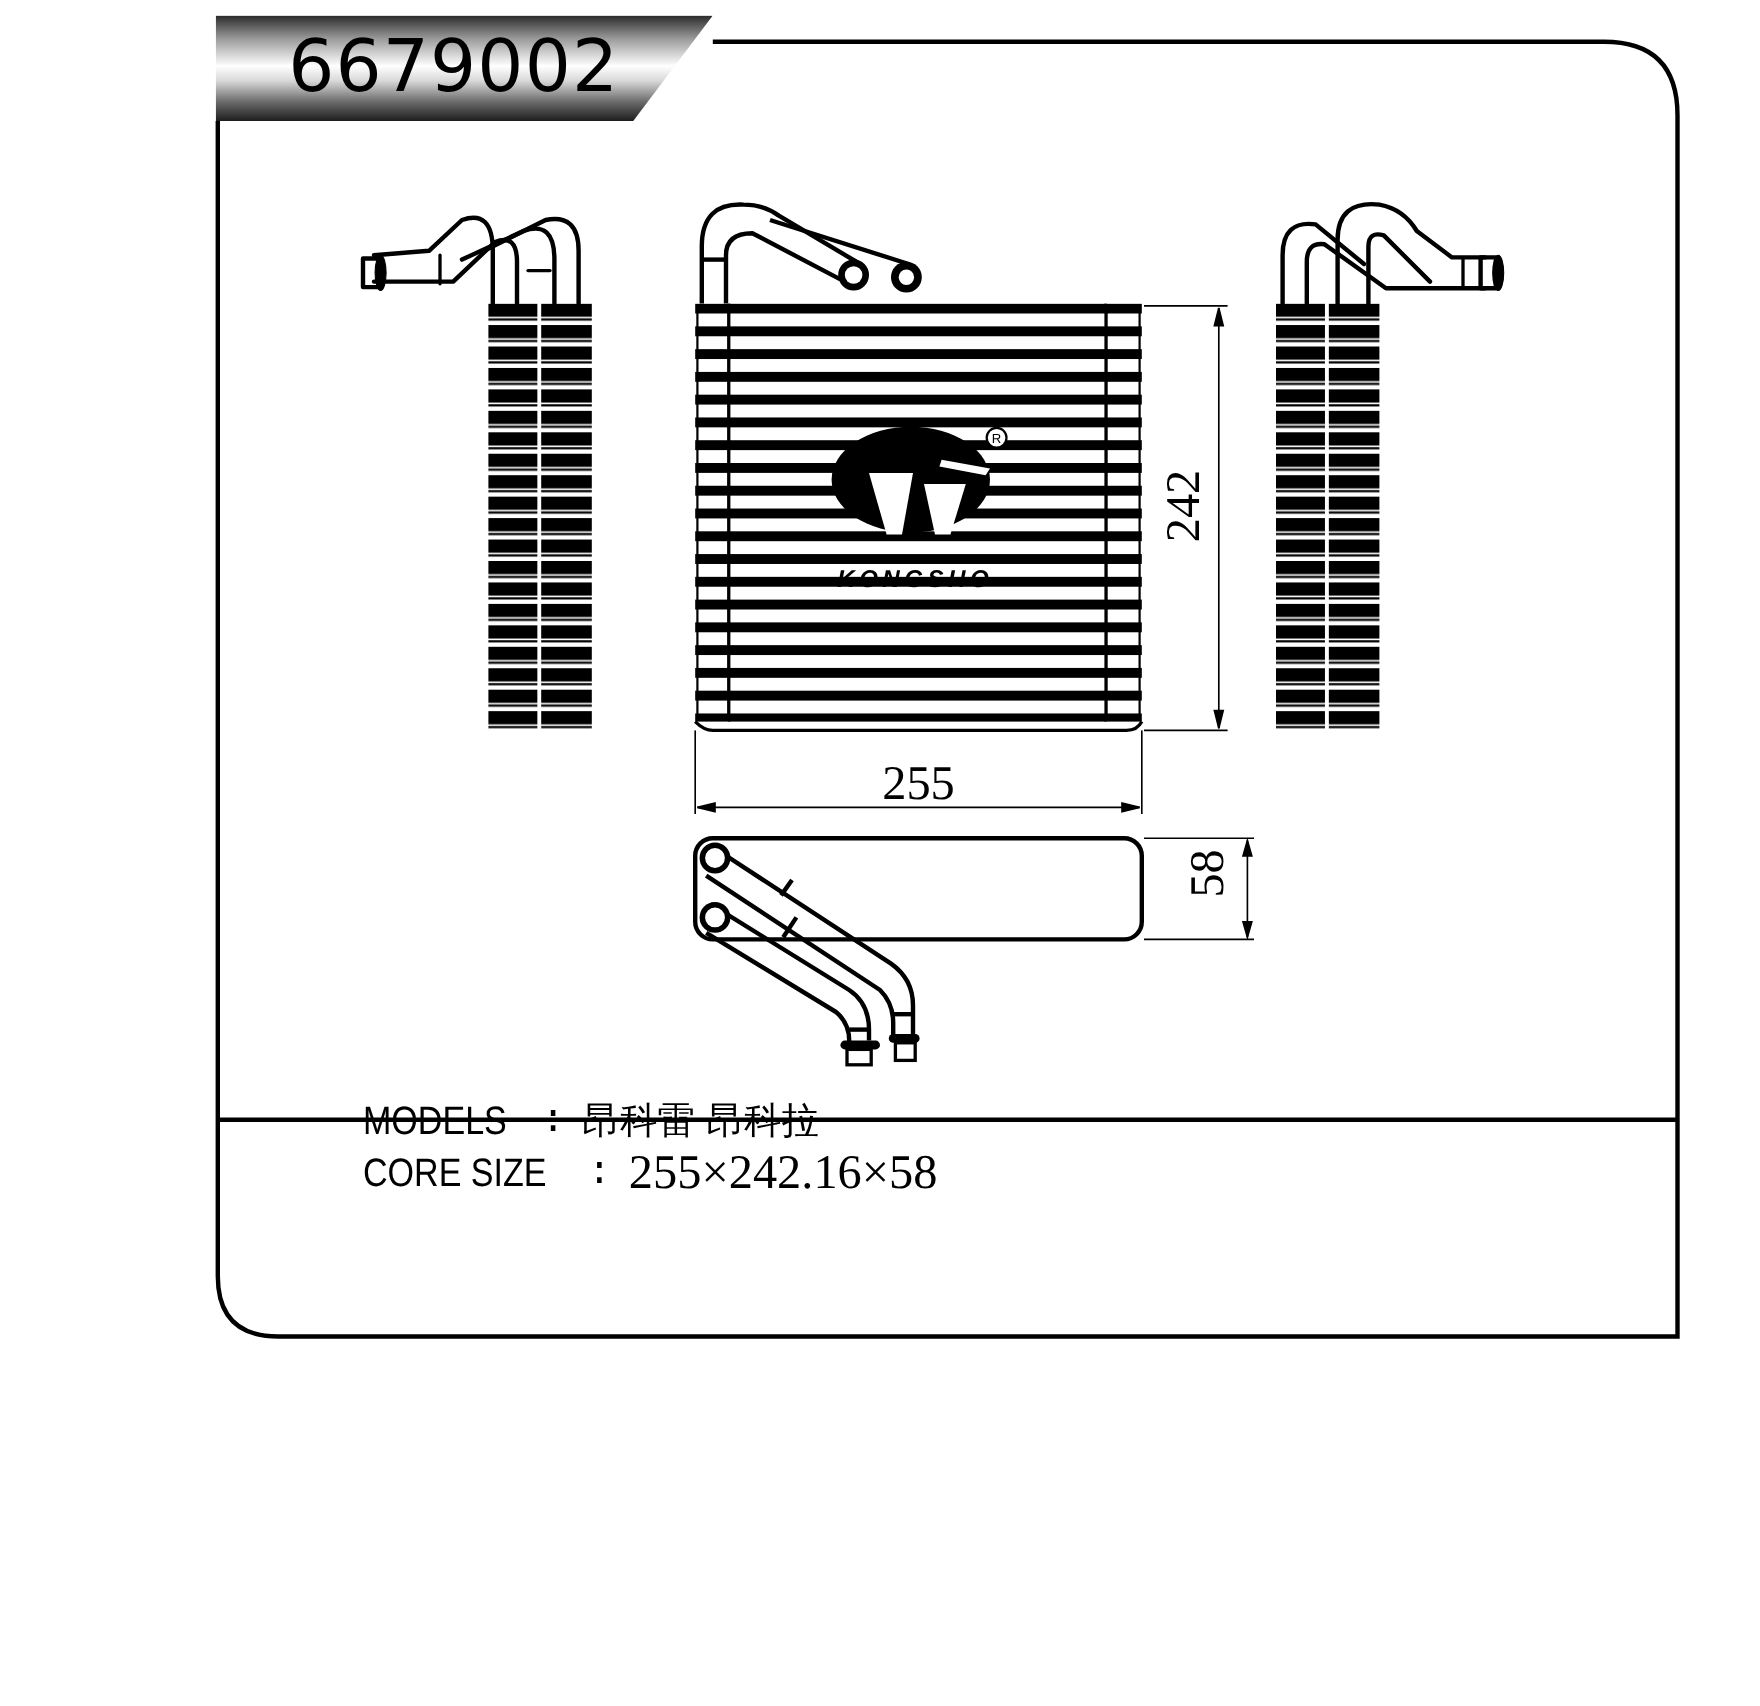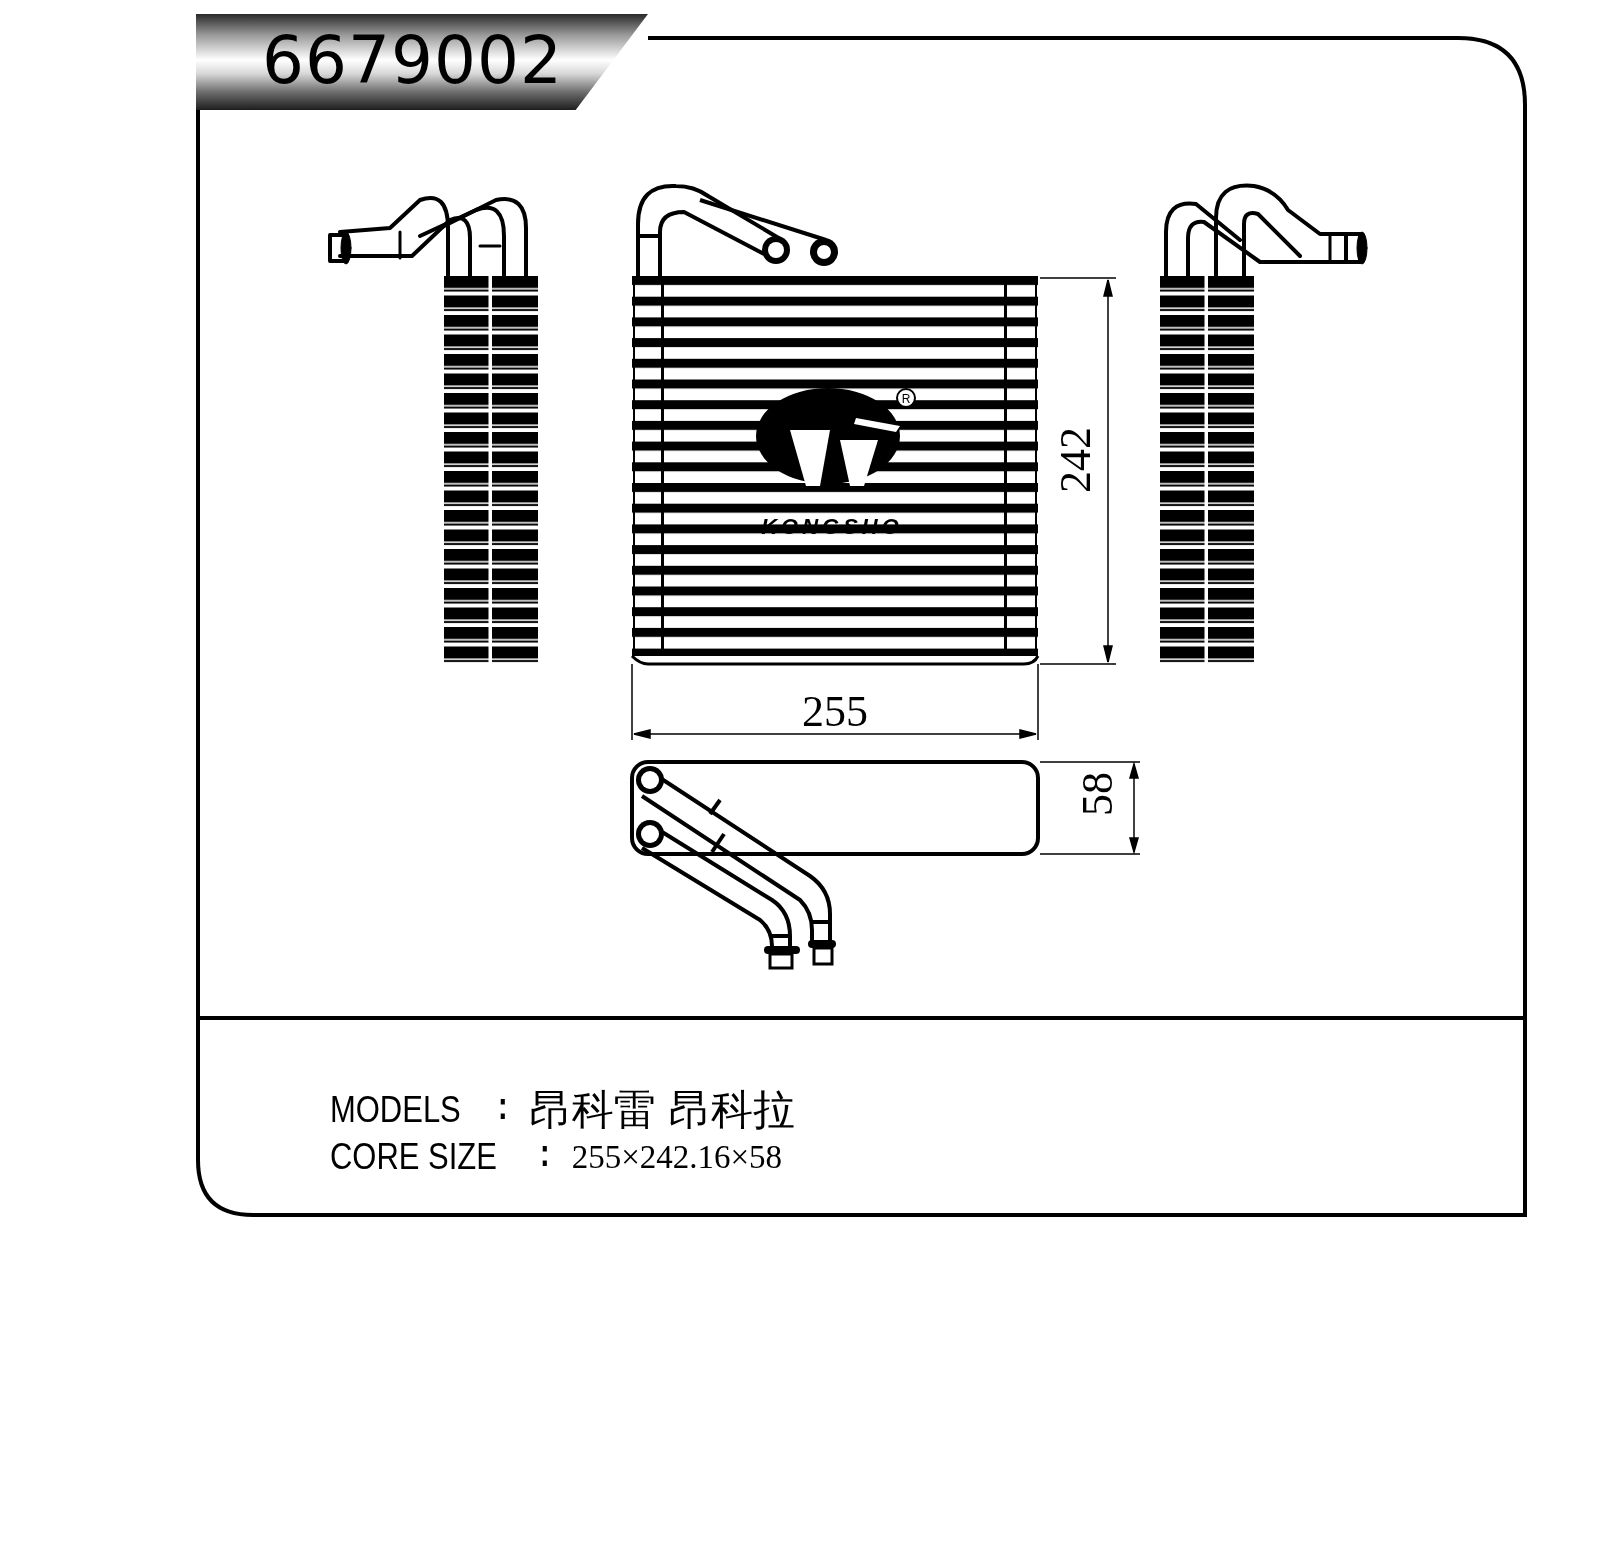--- a/index.html
+++ b/index.html
@@ -9,26 +9,26 @@
   .part-banner { position: absolute; left: 196px; top: 14px; width: 452px; height: 96px; }
   .part-banner .bg {
     position: absolute; inset: 0;
     background: linear-gradient(to bottom, #2a2a2a 0%, #9a9a9a 22%, #ffffff 48%, #d8d8d8 62%, #6a6a6a 82%, #1e1e1e 100%);
     clip-path: polygon(0 0, 100% 0, 84% 100%, 0 100%);
   }
   .part-number {
     position: absolute; left: 66px; top: 14px; font-size: 66px; letter-spacing: 1px;
     font-family: "DejaVu Sans", sans-serif; font-weight: 400; line-height: 1;
   }
-  .info { position: absolute; left: 330px; top: 1090px; font-family: "Liberation Mono", "DejaVu Sans Mono", monospace; }
+  .info { position: absolute; left: 330px; top: 999px; font-family: "Liberation Mono", "DejaVu Sans Mono", monospace; }
   .info-row { height: 47px; font-size: 36px; line-height: 40px; white-space: pre; display: flex; }
   .info-row .lbl { font-family: "Liberation Sans", sans-serif; font-weight: 400; transform: scaleX(0.86); transform-origin: left; display: inline-block; }
   .info-row .sep { margin: 0 16px 0 0; }
-  .info-row .val-cjk { font-family: "DejaVu Serif", serif; font-size: 42px; }
-  .info-row .val-num { font-family: "Liberation Serif", "DejaVu Serif", serif; font-size: 33px; }
+  .info-row .val-cjk { font-family: "DejaVu Serif", serif; font-size: 34px; }
+  .info-row .val-num { font-family: "Liberation Serif", "DejaVu Serif", serif; font-size: 44px; }
   .dim-text { font-family: "Liberation Serif", "DejaVu Serif", serif; }
 </style>
 </head>
 <body>
 
 <div id="sheet">
 
   <svg width="1600" height="1551" style="position:absolute;left:0;top:0">
     <path d="M 198 110 L 198 1160 Q 198 1215 253 1215 L 1525 1215 L 1525 105 Q 1525 38 1458 38 L 648 38" fill="none" stroke="#000" stroke-width="4"></path>
     <line x1="198" y1="1018" x2="1525" y2="1018" stroke="#000" stroke-width="4"></line>

